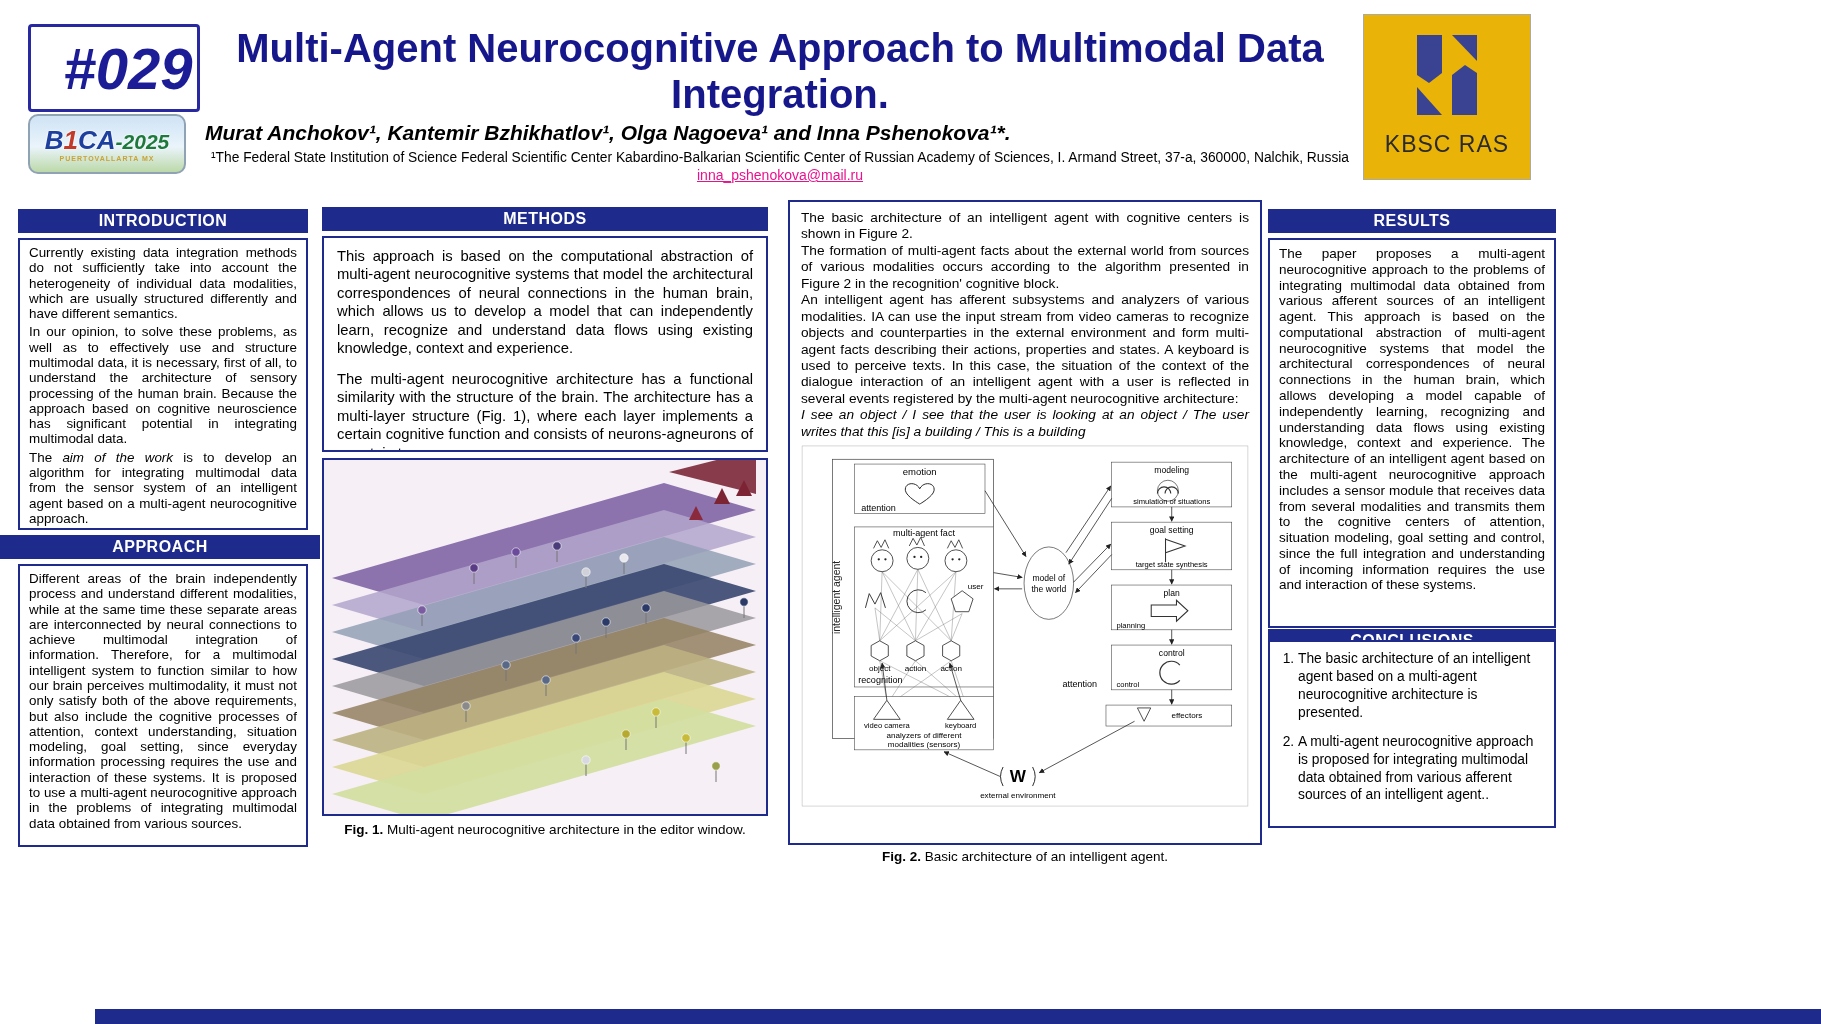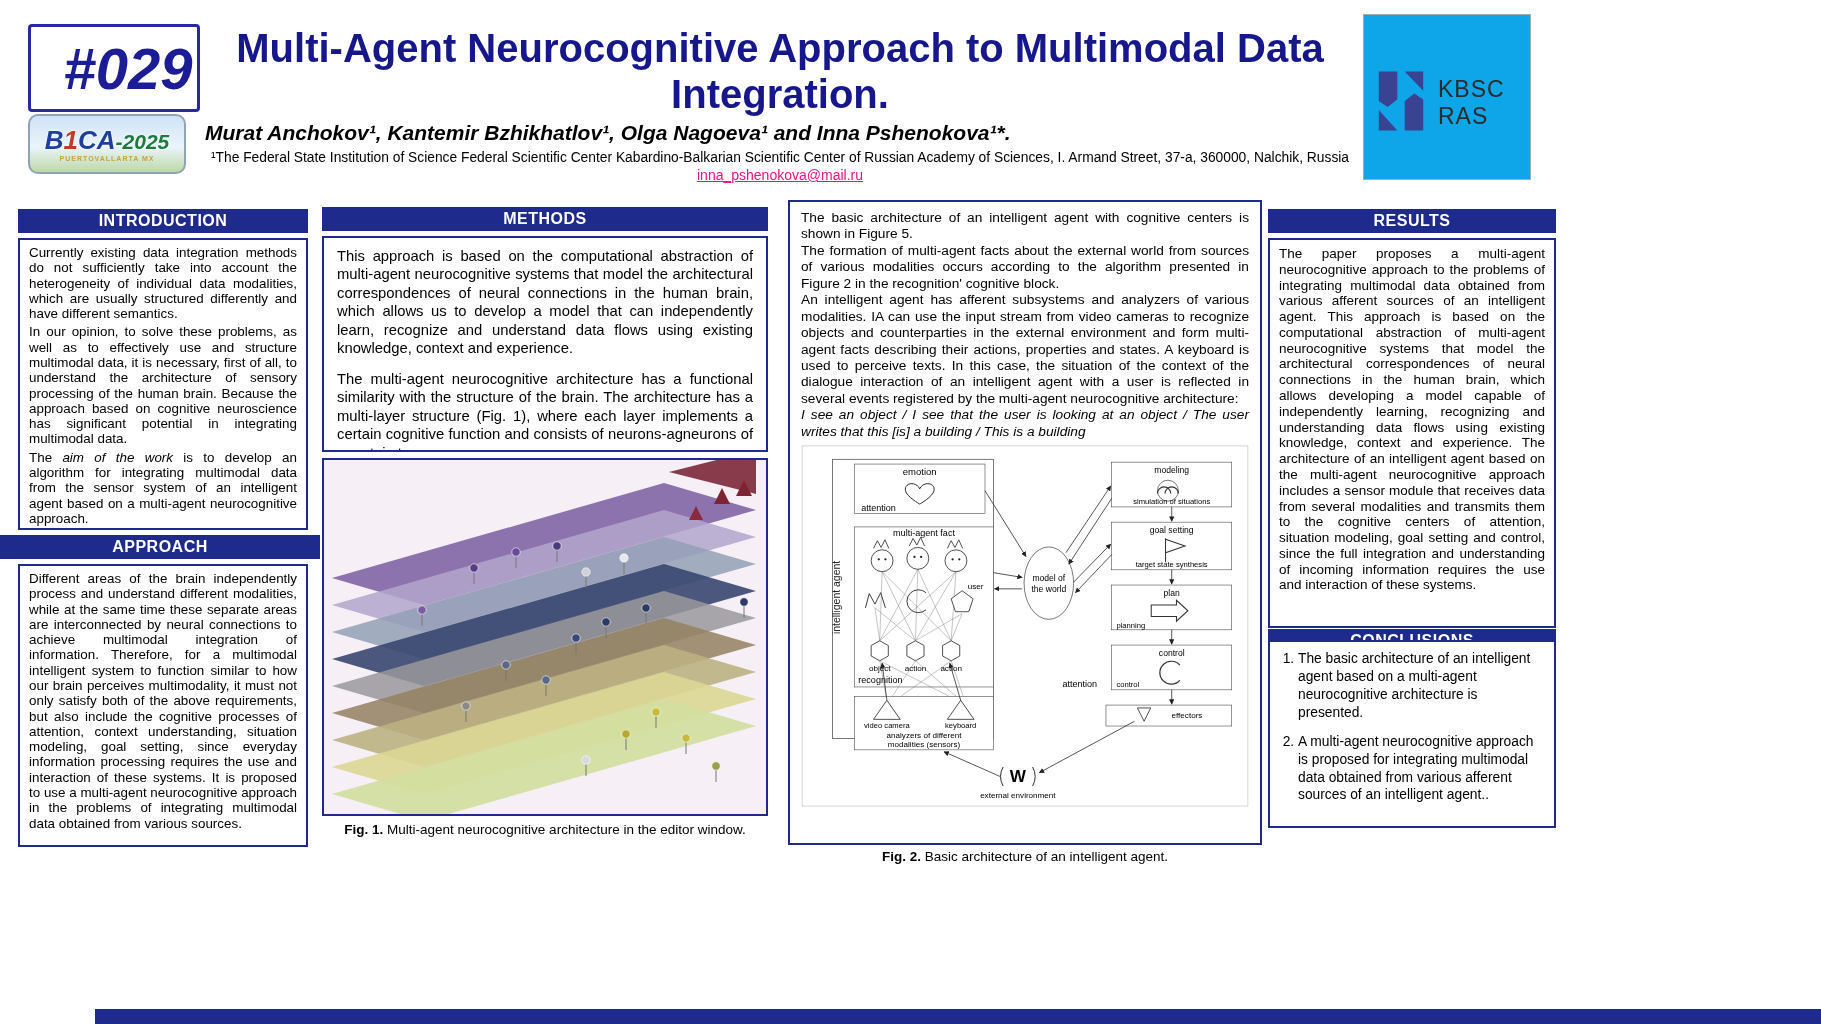--- a/index.html
+++ b/index.html
@@ -20,22 +20,22 @@
   .bica-text .year{color:#1d7a3c;font-size:21px;}
   .bica-sub{font-size:7px;font-weight:bold;color:#c8a338;letter-spacing:1px;margin-top:2px;}
 
   #title1{left:205px;top:26px;width:1150px;text-align:center;font-size:40px;font-weight:bold;color:#17178c;line-height:1.1;}
   #title2{left:205px;top:72px;width:1150px;text-align:center;font-size:40px;font-weight:bold;color:#17178c;line-height:1.1;}
   #authors{left:205px;top:121px;width:1150px;text-align:left;font-size:21px;font-weight:bold;font-style:italic;color:#000;}
   #affiliation{left:120px;top:150px;width:1320px;text-align:center;font-size:13.8px;color:#000;}
   #email-line{left:205px;top:167px;width:1150px;text-align:center;font-size:14px;}
   #email-line .email{color:#e8128f;text-decoration:underline;cursor:pointer;}
 
-  #kbsc{left:1363px;top:14px;width:168px;height:166px;border:1px solid #aaa;background:#0ea5e9;
-        display:flex;flex-direction:row;align-items:center;justify-content:flex-start;padding-top:8px;}
+  #kbsc{left:1363px;top:14px;width:168px;height:166px;border:1px solid #aaa;background:#eab308;
+        display:flex;flex-direction:column;align-items:center;justify-content:flex-start;padding-top:8px;}
   .kbsc-text{font-size:23px;color:#2b2b2b;letter-spacing:1px;margin-top:4px;}
 
   
   .section-bar{background:#1e2a8c;color:#fff;font-weight:bold;text-align:center;
                font-size:16px;line-height:24px;height:24px;letter-spacing:.5px;}
   .section-box{border:2px solid #1e2a8c;background:#fff;}
 
   #intro-bar{left:18px;top:209px;width:290px;}
   #intro-box{left:18px;top:238px;width:290px;height:292px;padding:5px 9px;
              font-size:13.4px;line-height:1.14;text-align:justify;overflow:hidden;}
@@ -182,21 +182,21 @@
         <circle cx="392" cy="306" r="4.2" fill="#9aa04a"></circle>
           <circle cx="262" cy="300" r="4.2" fill="#d8d8e0"></circle>
       </g>
     </svg>
   </div>
   <div class="abs" id="fig1-caption">
     <span class="cap-bold">Fig. 1.</span><span> Multi-agent neurocognitive architecture in the editor window.</span>
   </div>
 
   <div class="abs section-box" id="arch-box">
-    <p>The basic architecture of an intelligent agent with cognitive centers is shown in Figure 5.</p>
+    <p>The basic architecture of an intelligent agent with cognitive centers is shown in Figure 2.</p>
     <p>The formation of multi-agent facts about the external world from sources of various modalities occurs according to the algorithm presented in Figure 2 in the recognition' cognitive block.</p>
     <p>An intelligent agent has afferent subsystems and analyzers of various modalities. IA can use the input stream from video cameras to recognize objects and counterparties in the external environment and form multi-agent facts describing their actions, properties and states. A keyboard is used to perceive texts. In this case, the situation of the context of the dialogue interaction of an intelligent agent with a user is reflected in several events registered by the multi-agent neurocognitive architecture:</p>
     <p><i>I see an object / I see that the user is looking at an object / The user writes that this [is] a building / This is a building</i></p>
 
     <svg id="fig2-svg" width="448" height="362" viewBox="0 0 940 760">
       <defs>
         <marker id="ah" viewBox="0 0 10 10" refX="9" refY="5" markerWidth="7" markerHeight="7" orient="auto-start-reverse">
           <path d="M0,0 L10,5 L0,10 z" fill="#222"></path>
         </marker>
       </defs>

